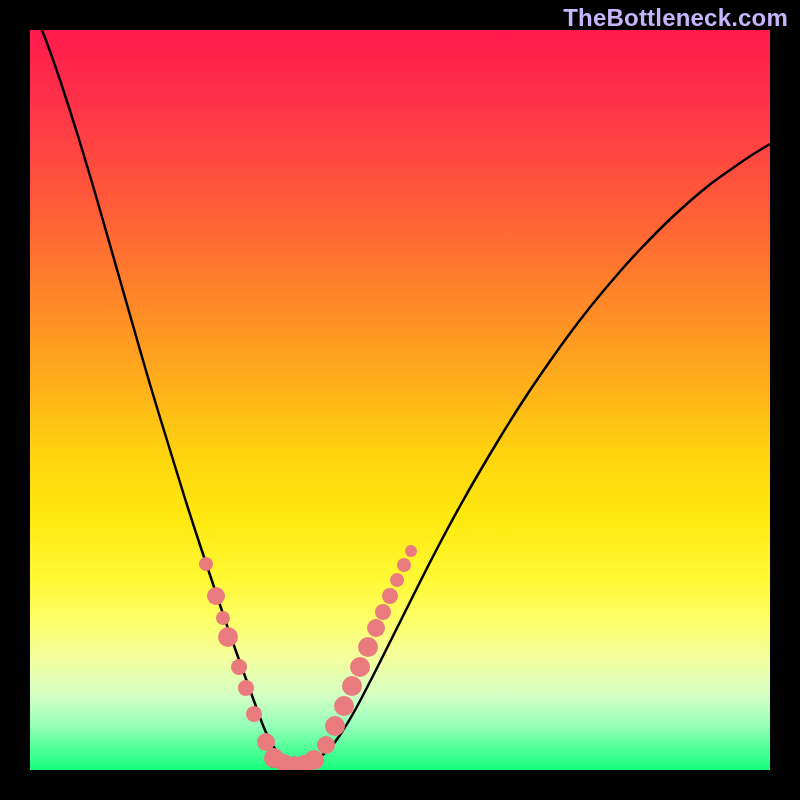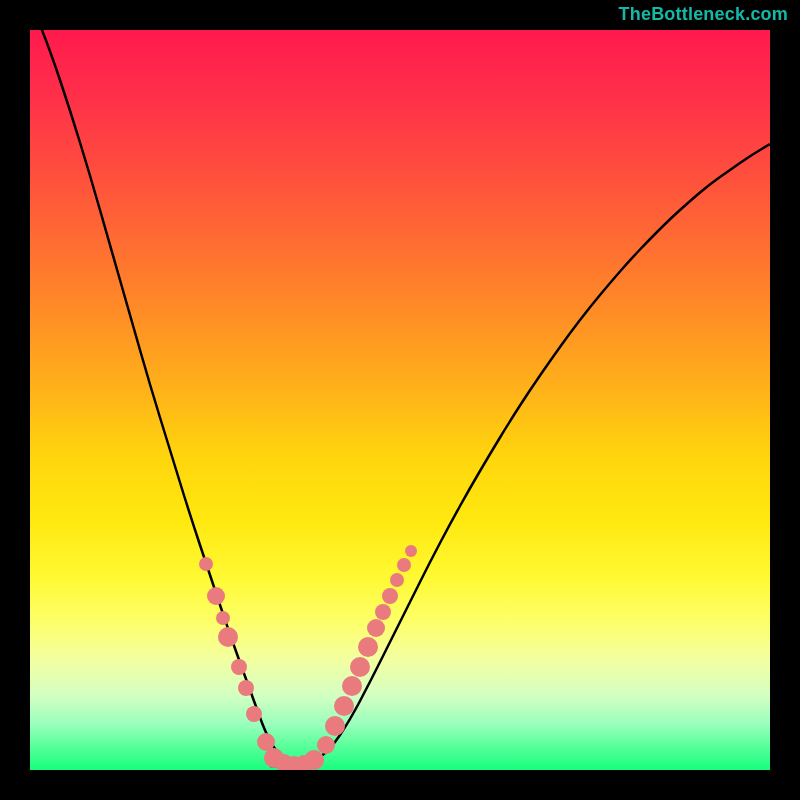--- a/index.html
+++ b/index.html
@@ -43,23 +43,23 @@
       #d3ffc3 90%,
       #96ffba 94%,
       #53ff98 97%,
       #17ff7e 100%
     );
   }
   .attribution {
     position: absolute;
     top: 4px;
     right: 12px;
-    font-size: 18px;
+    font-size: 24px;
     font-weight: 600;
-    color: #14b8a6;
+    color: #c4b5fd;
     letter-spacing: 0.2px;
     user-select: none;
   }
   svg {
     position: absolute;
     left: 0; top: 0;
   }
 </style>
 </head>
 <body>

